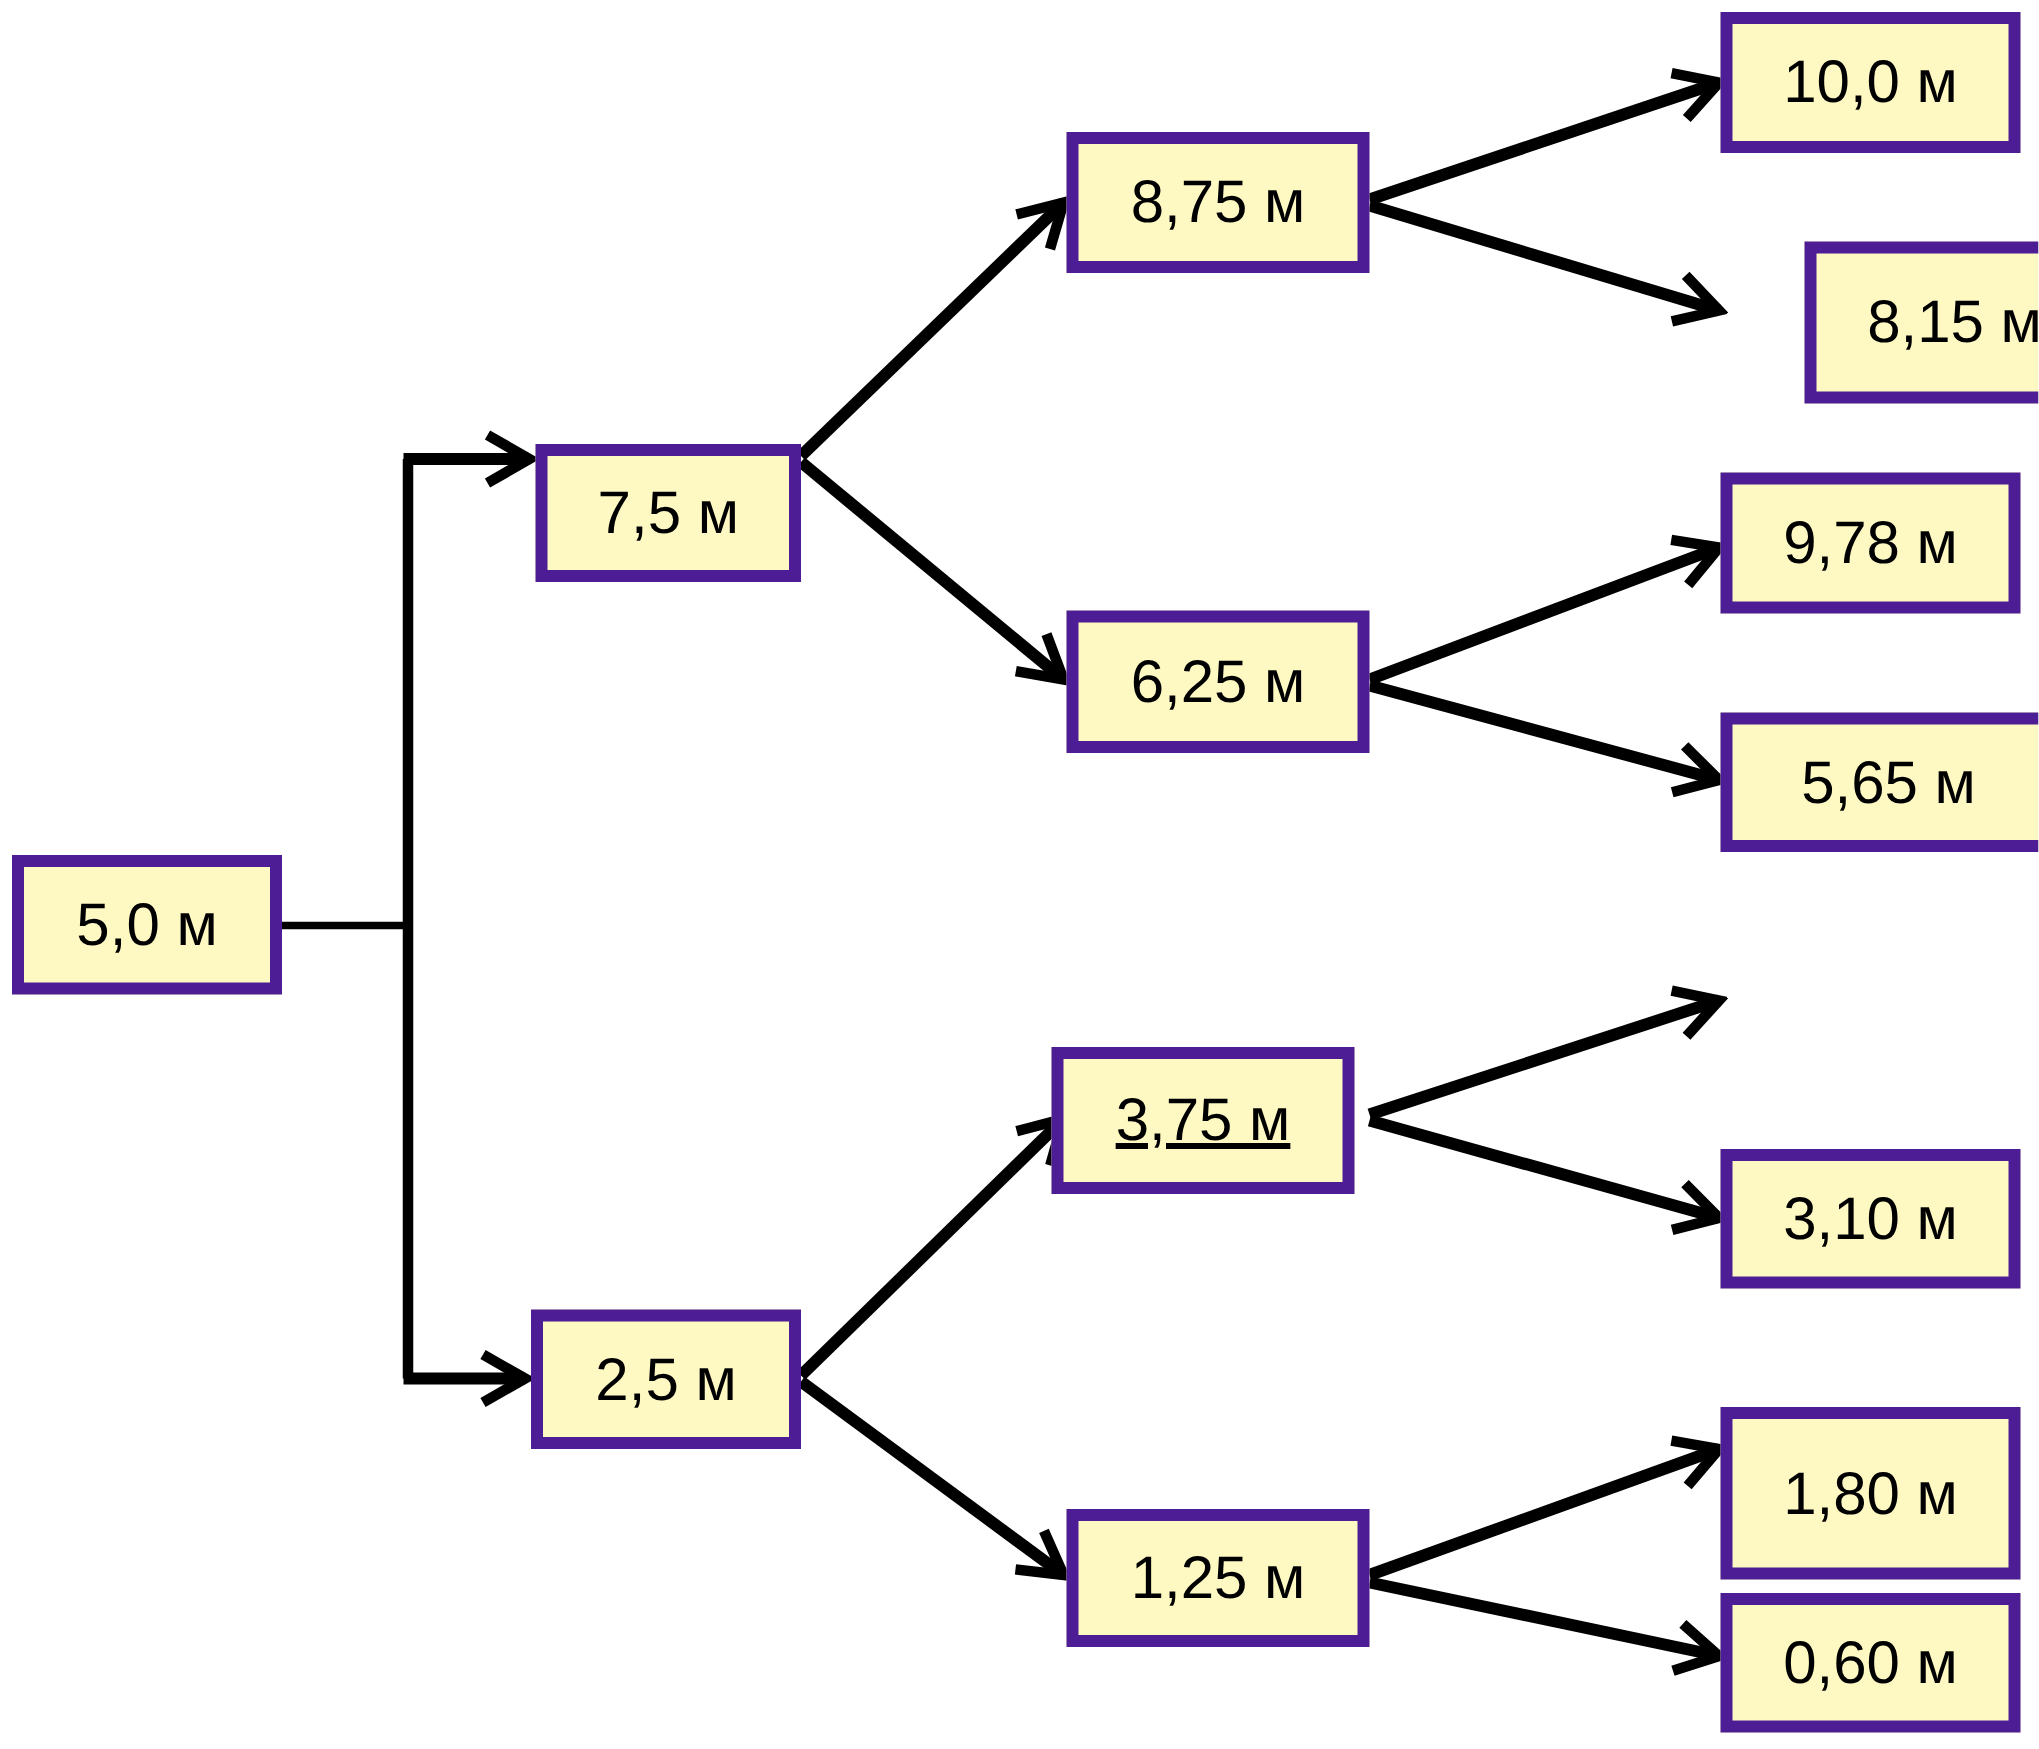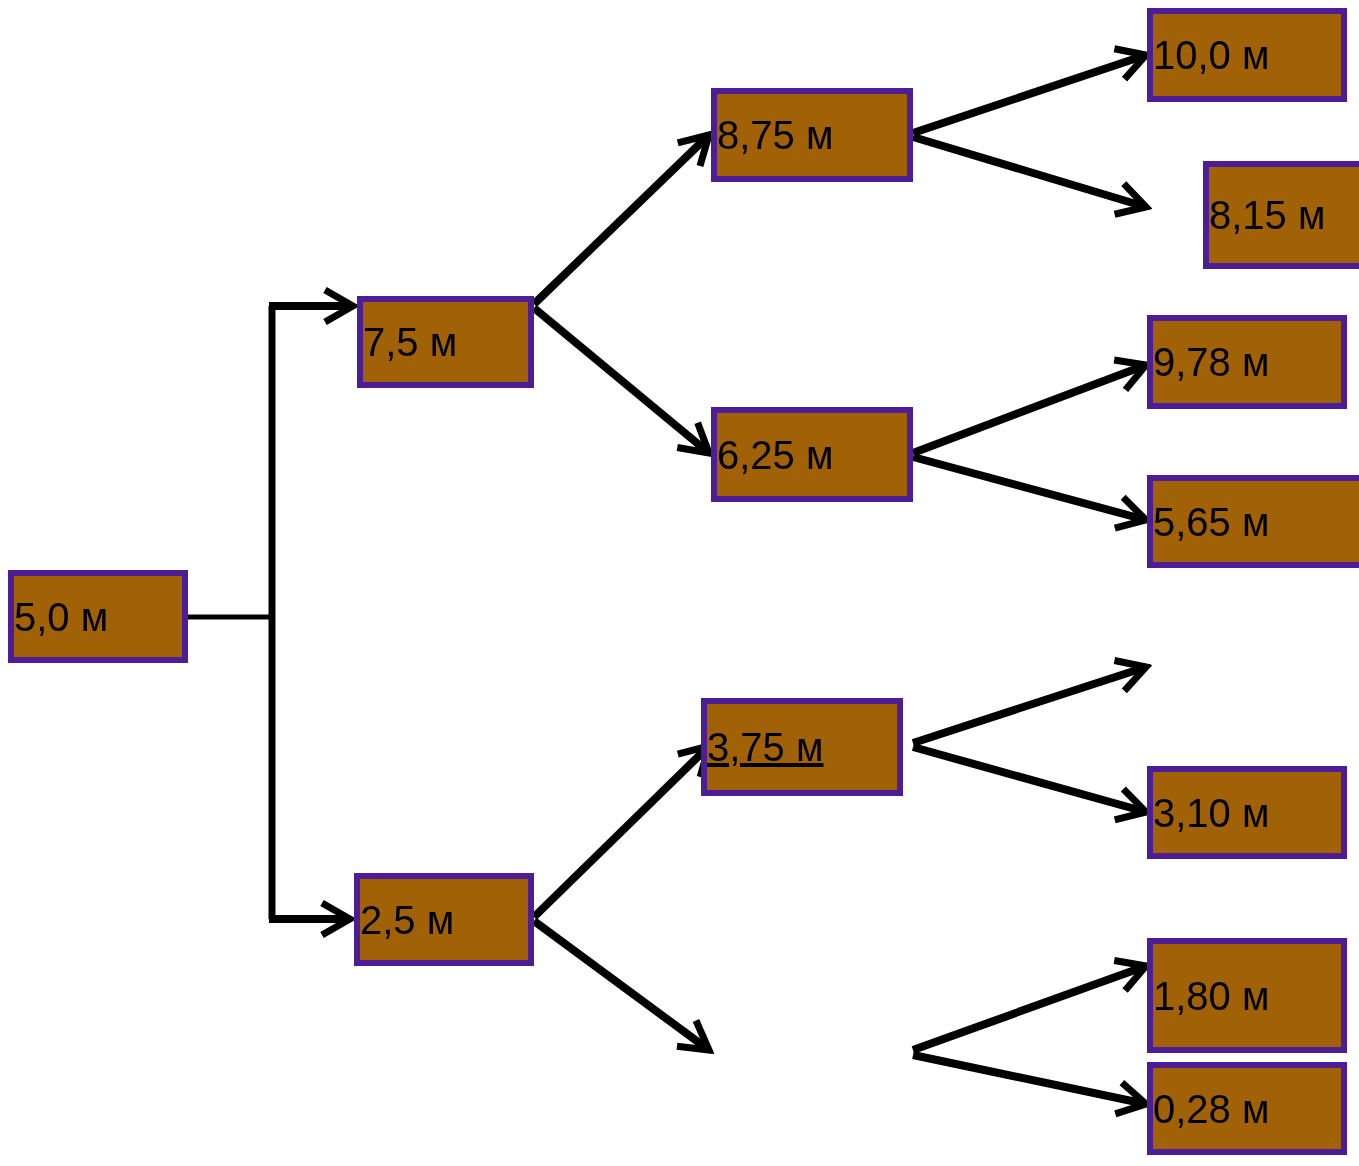--- a/index.html
+++ b/index.html
@@ -17,24 +17,25 @@
   }
   #connector-layer {
     position: absolute;
     left: 0;
     top: 0;
     z-index: 0;
   }
   .node {
     position: absolute;
     box-sizing: border-box;
-    background: #a16207;
-    border: 6px solid #4c1d95;
+    background: #fef9c3;
+    border: 8px solid #4c1d95;
     display: flex;
     align-items: center;
+    justify-content: center;
     z-index: 1;
   }
   .node-label {
     font-size: 40px;
     color: #000000;
     white-space: nowrap;
     line-height: 1;
   }
   
   .n-root { left: 8px;    top: 570px;  width: 180px; height: 93px; }
@@ -110,36 +111,39 @@
 
   <div class="node n-8-75">
     <span class="node-label">8,75 м</span>
   </div>
   <div class="node n-6-25">
     <span class="node-label">6,25 м</span>
   </div>
   <div class="node n-3-75">
     <span class="node-label">3,75 м</span>
   </div>
+  <div class="node n-1-25">
+    <span class="node-label">1,25 м</span>
+  </div>
 
   <div class="node n-10-0">
     <span class="node-label">10,0 м</span>
   </div>
   <div class="node n-8-15">
     <span class="node-label">8,15 м</span>
   </div>
   <div class="node n-6-85">
     <span class="node-label">9,78 м</span>
   </div>
   <div class="node n-5-65">
     <span class="node-label">5,65 м</span>
   </div>
   <div class="node n-3-10">
     <span class="node-label">3,10 м</span>
   </div>
   <div class="node n-1-80">
     <span class="node-label">1,80 м</span>
   </div>
   <div class="node n-0-60">
-    <span class="node-label">0,28 м</span>
+    <span class="node-label">0,60 м</span>
   </div>
 
 </div>
 
 </body></html>

